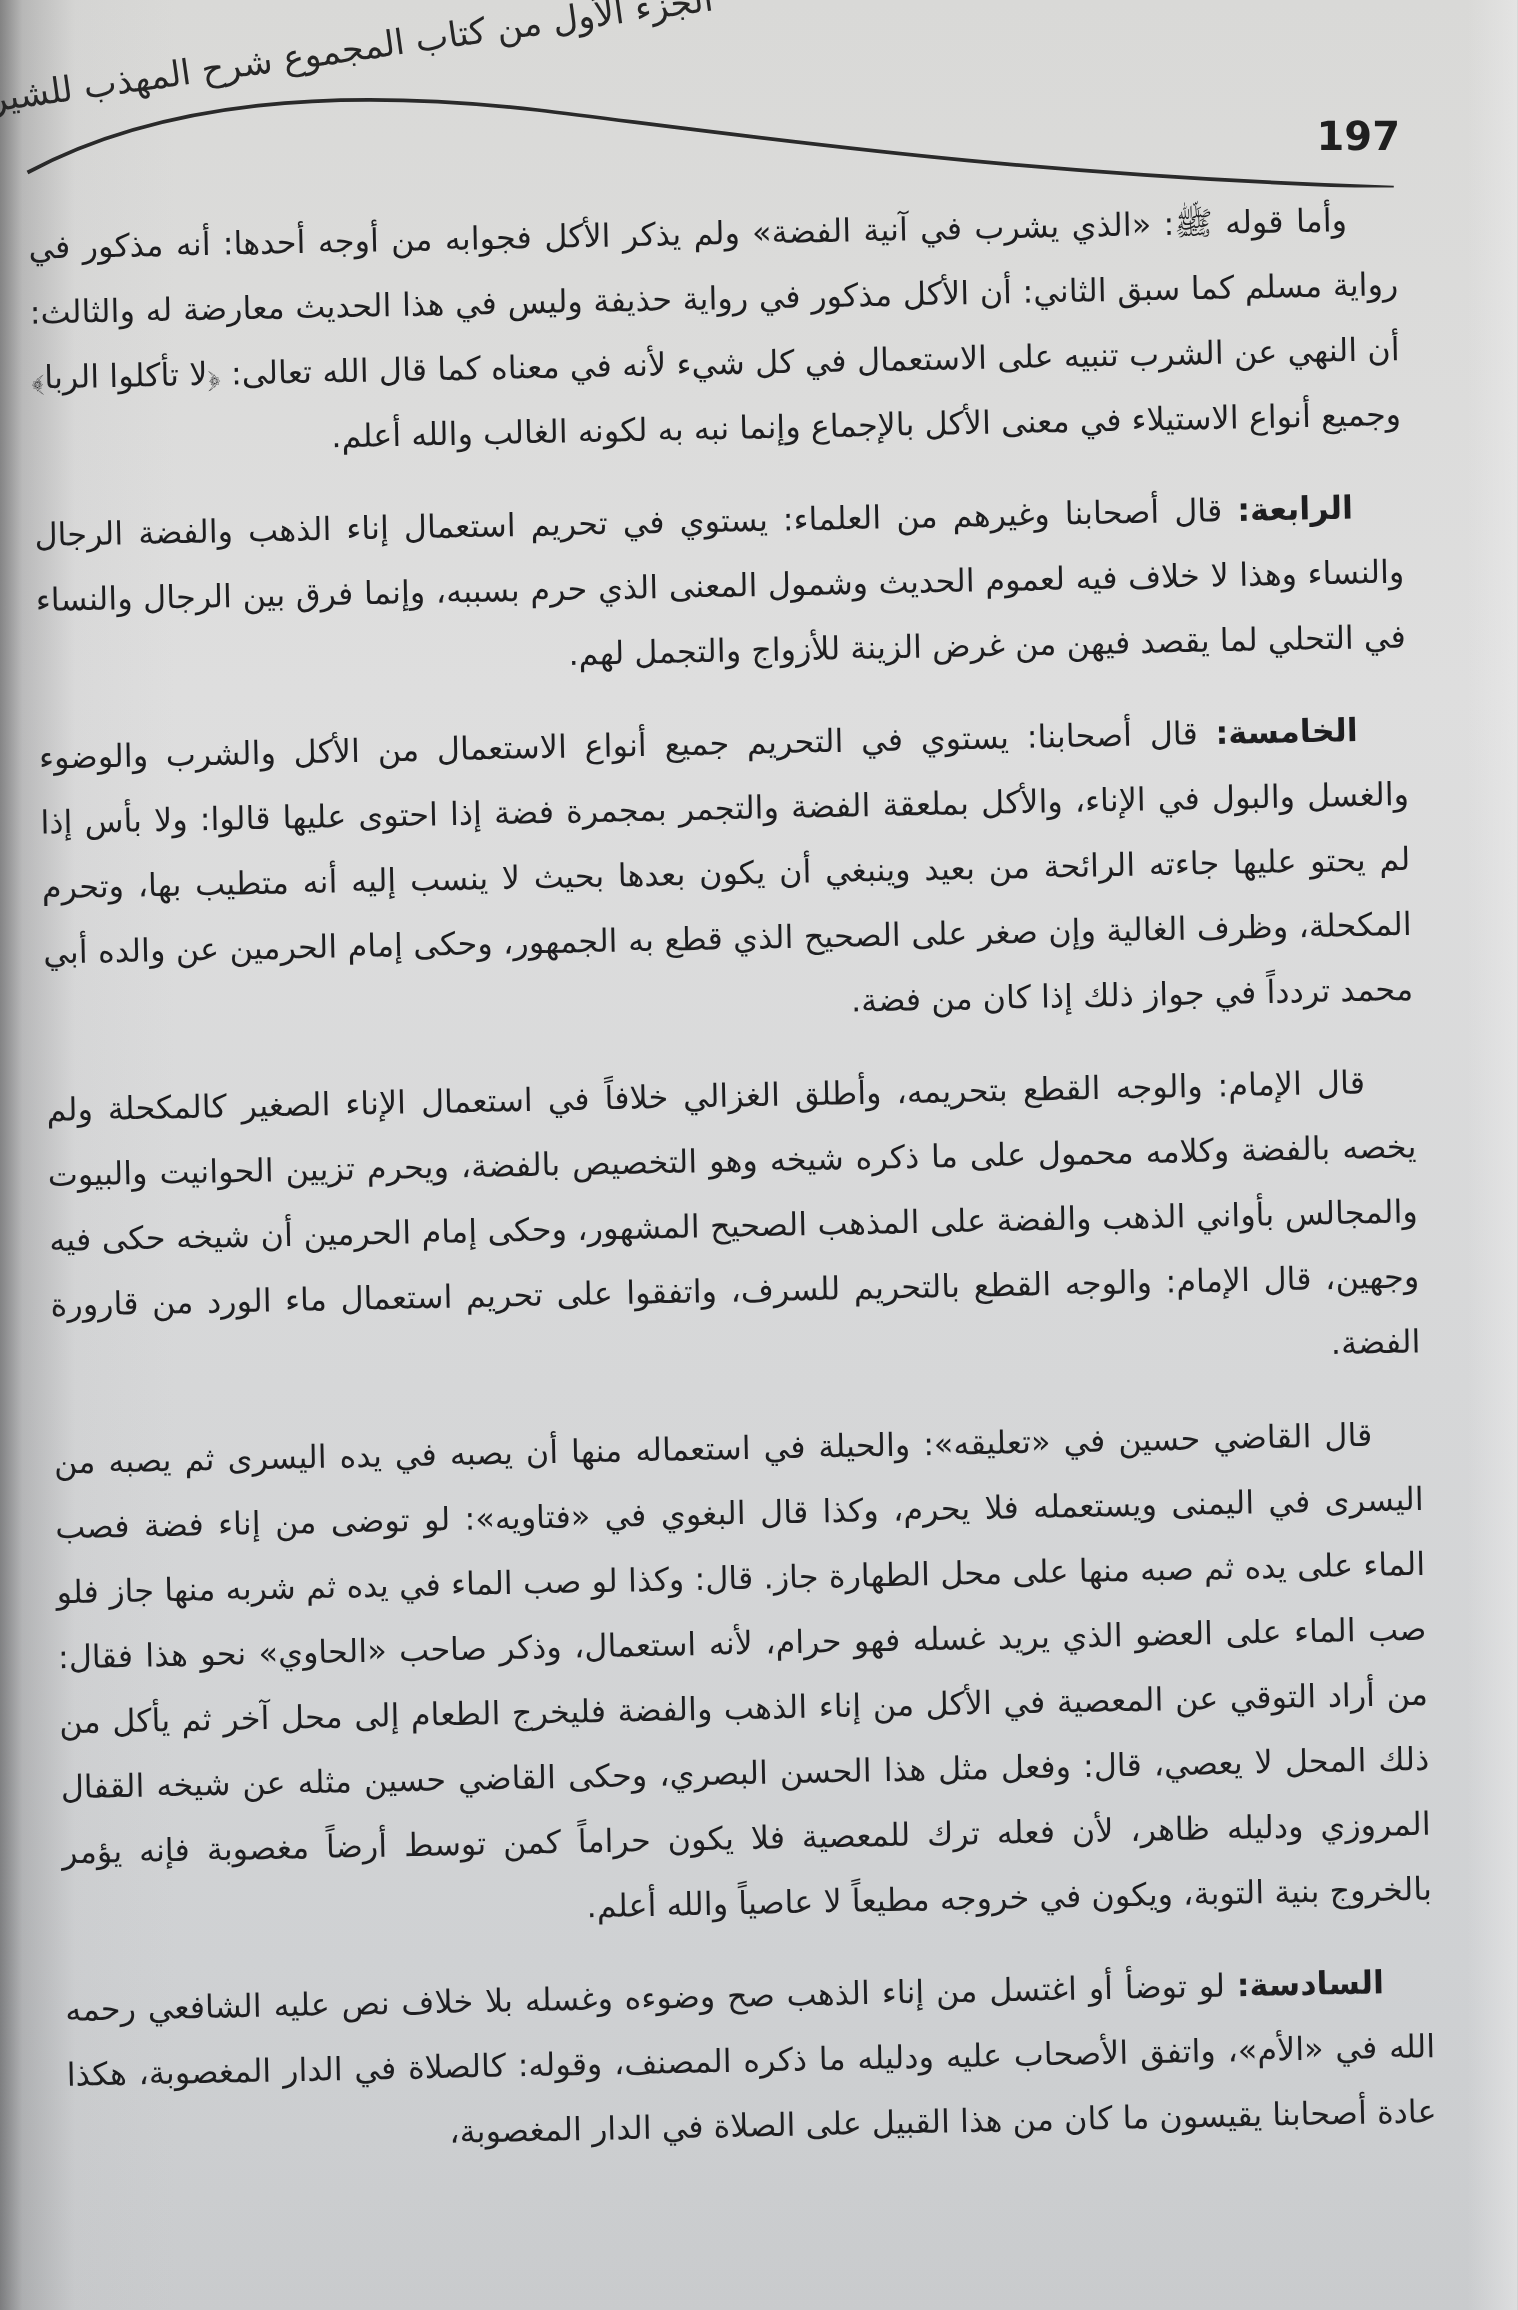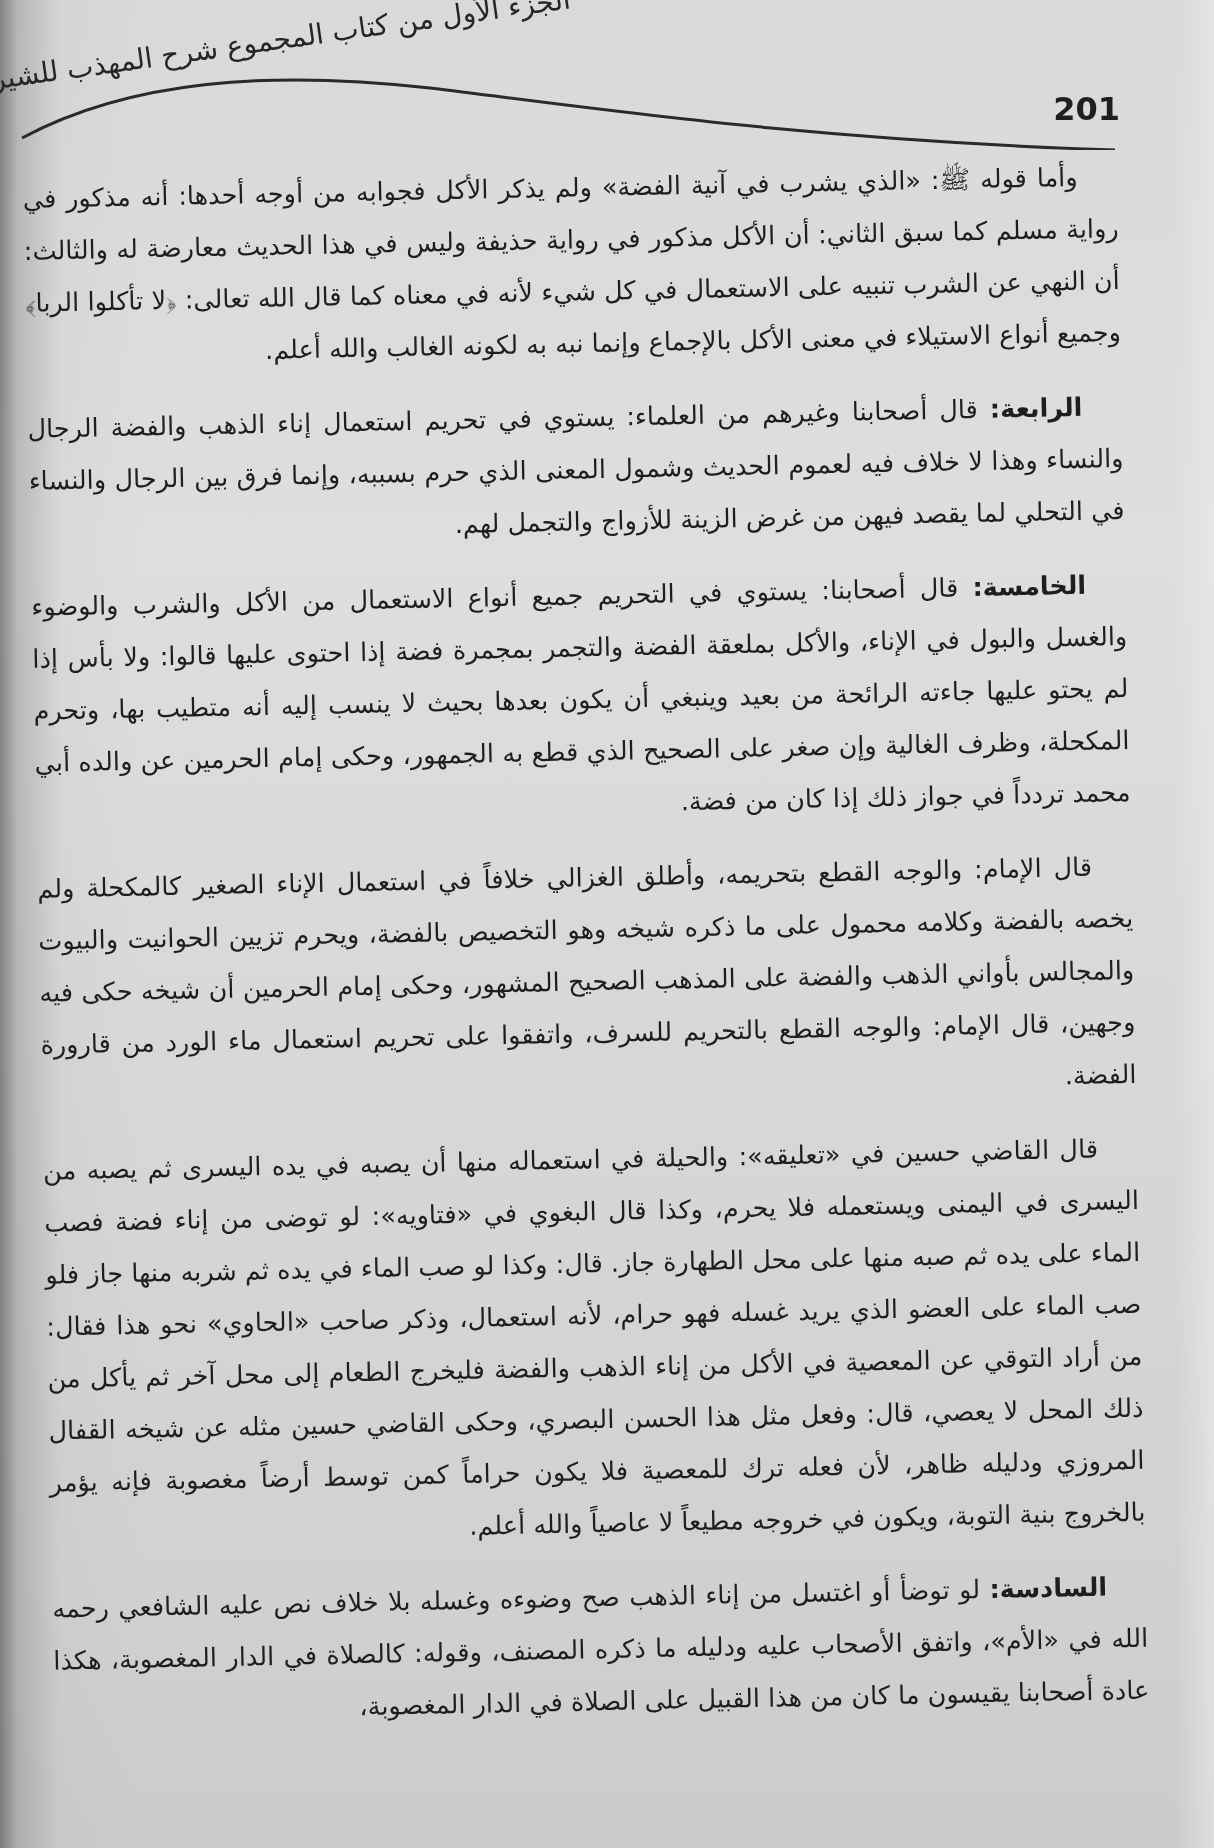--- a/index.html
+++ b/index.html
@@ -88,21 +88,21 @@
 <body>
 
 <div class="page">
   <div class="right-edge"></div>
 
   <div class="header">
     <svg class="header-rule" width="1110" height="110" viewBox="0 0 1110 110">
       <path d="M 12 98 C 120 40, 260 30, 420 48 C 600 70, 800 100, 1105 110" stroke="#2a2a2a" stroke-width="3" fill="none"></path>
     </svg>
     <div class="running-title">الجزء الأول من كتاب المجموع شرح المهذب للشيرازي</div>
-    <div class="page-number">201</div>
+    <div class="page-number">197</div>
   </div>
 
   <div class="content">
     <p class="para">
       <span class="lead"></span>
       <span>وأما قوله ﷺ: «الذي يشرب في آنية الفضة» ولم يذكر الأكل فجوابه من أوجه أحدها: أنه مذكور في رواية مسلم كما سبق الثاني: أن الأكل مذكور في رواية حذيفة وليس في هذا الحديث معارضة له والثالث: أن النهي عن الشرب تنبيه على الاستعمال في كل شيء لأنه في معناه كما قال الله تعالى: ﴿لا تأكلوا الربا﴾ وجميع أنواع الاستيلاء في معنى الأكل بالإجماع وإنما نبه به لكونه الغالب والله أعلم.</span>
     </p>
     <p class="para">
       <span class="lead">الرابعة:</span>
       <span>قال أصحابنا وغيرهم من العلماء: يستوي في تحريم استعمال إناء الذهب والفضة الرجال والنساء وهذا لا خلاف فيه لعموم الحديث وشمول المعنى الذي حرم بسببه، وإنما فرق بين الرجال والنساء في التحلي لما يقصد فيهن من غرض الزينة للأزواج والتجمل لهم.</span>

